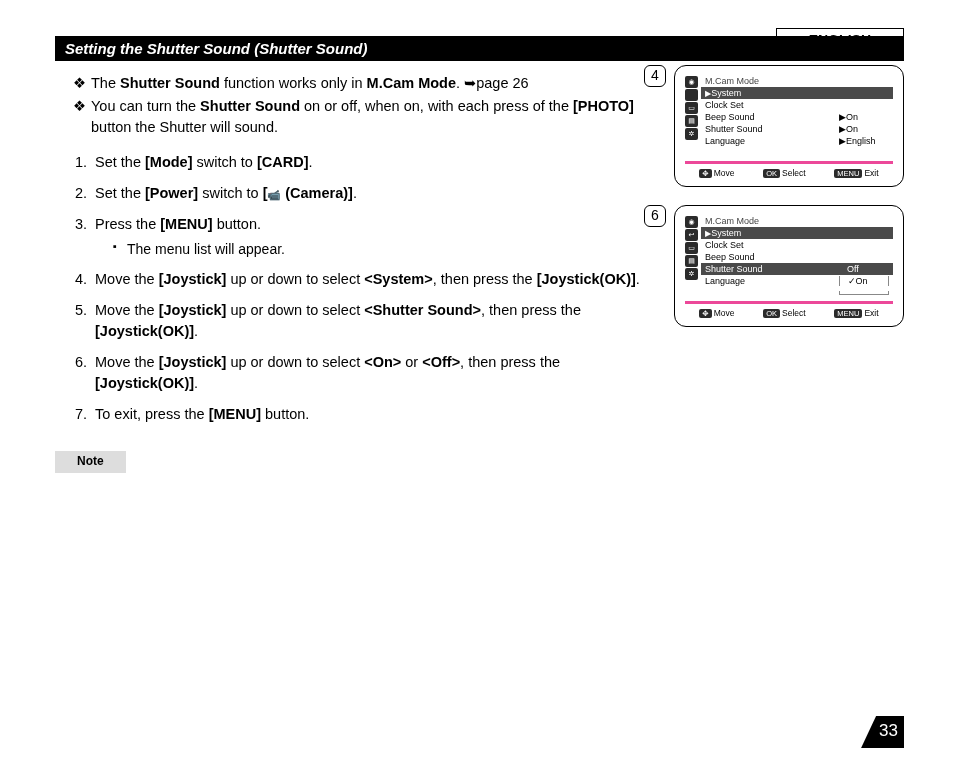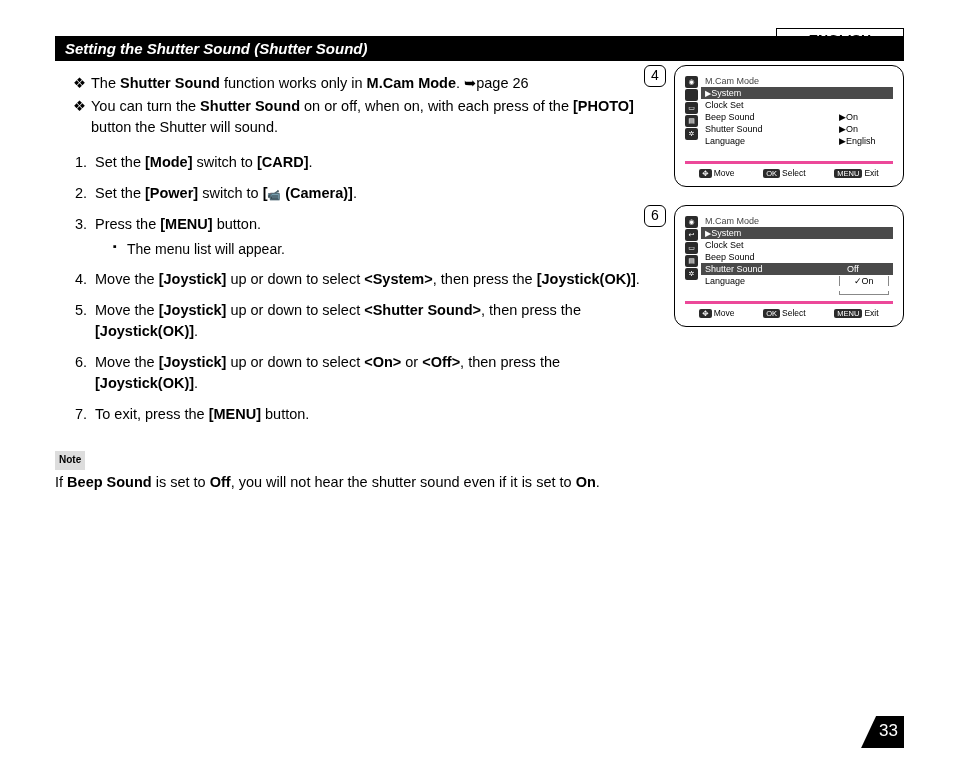--- a/index.html
+++ b/index.html
@@ -28,21 +28,21 @@
   }
   .content { display: flex; margin-top: 10px; }
   .left { flex: 1; font-size: 14.5px; line-height: 1.45; }
   .right { width: 230px; margin-left: 12px; margin-top:-6px;}
   .intro { margin: 2px 0 2px 18px; position: relative; padding-left: 18px; }
   .intro::before { content: "❖"; position: absolute; left: 0; top: 0; }
   ol { margin: 14px 0 12px 0; padding-left: 36px; }
   ol > li { margin-bottom: 10px; padding-left: 4px; }
   .sub { margin: 4px 0 0 18px; position: relative; padding-left: 14px; font-size: 14px;}
   .sub::before { content: "▪"; position: absolute; left: 0; top: 0; font-size: 11px;}
-  .note-tag { background: #ddd; font-weight: bold; padding: 2px 4px; display: inline-block; margin-top: 14px; font-size: 10px;}
+  .note-tag { background: #ddd; font-weight: bold; padding: 2px 22px; display: inline-block; margin-top: 14px; font-size: 12px;}
   .note-text { margin-top: 2px; font-size: 14.5px; }
   b { font-weight: bold; }
 
   .fig-wrap { position: relative; margin-bottom: 18px; }
   .fig-num {
     position: absolute; left: -30px; top: 0;
     border: 1.5px solid #000; border-radius: 6px;
     width: 22px; height: 22px; text-align: center;
     line-height: 19px; font-size: 14px;
   }
@@ -109,23 +109,20 @@
         <li><span>Press the </span><b>[MENU]</b><span> button.</span>
           <div class="sub">The menu list will appear.</div>
         </li>
         <li><span>Move the </span><b>[Joystick]</b><span> up or down to select </span><b>&lt;System&gt;</b><span>, then press the </span><b>[Joystick(OK)]</b><span>.</span></li>
         <li><span>Move the </span><b>[Joystick]</b><span> up or down to select </span><b>&lt;Shutter Sound&gt;</b><span>, then press the </span><b>[Joystick(OK)]</b><span>.</span></li>
         <li><span>Move the </span><b>[Joystick]</b><span> up or down to select </span><b>&lt;On&gt;</b><span> or </span><b>&lt;Off&gt;</b><span>, then press the </span><b>[Joystick(OK)]</b><span>.</span></li>
         <li><span>To exit, press the </span><b>[MENU]</b><span> button.</span></li>
       </ol>
 
       <div class="note-tag">Note</div>
-      <div class="note-text">
-        <span>If </span><b>Beep Sound</b><span> is set to </span><b>Off</b><span>, you will not hear the shutter sound even if it is set to </span><b>On</b><span>.</span>
-      </div>
     </div>
 
     <div class="right">
 
       <div class="fig-wrap">
         <div class="fig-num">4</div>
         <div class="screen">
           <div class="screen-inner">
             <div class="icons">
               <div>◉</div>
@@ -190,21 +187,21 @@
                 </div>
               <div class="menu-row">
                   <span class="lbl">Beep Sound</span>
                 </div>
               <div class="menu-row hl">
                   <span class="lbl">Shutter Sound</span>
                   <span class="val hl" style="padding-left:8px;">Off</span>
                 </div>
               <div class="menu-row">
                   <span class="lbl">Language</span>
-                  <span class="val" style="border-left:1px solid #888;border-right:1px solid #888;padding-left:14px;"><span>✓</span><span>On</span></span>
+                  <span class="val" style="border-left:1px solid #888;border-right:1px solid #888;padding-left:8px;"><span>✓</span><span>On</span></span>
                 </div>
               <div class="menu-row">
                   <span class="lbl">&nbsp;</span>
                   <span class="val" style="border:1px solid #888;border-top:none;height:4px;"></span>
                 </div>
             </div>
           </div>
           <div class="bar">
             <span><span class="k">✥</span><span>Move</span></span>
             <span><span class="k">OK</span><span>Select</span></span>

